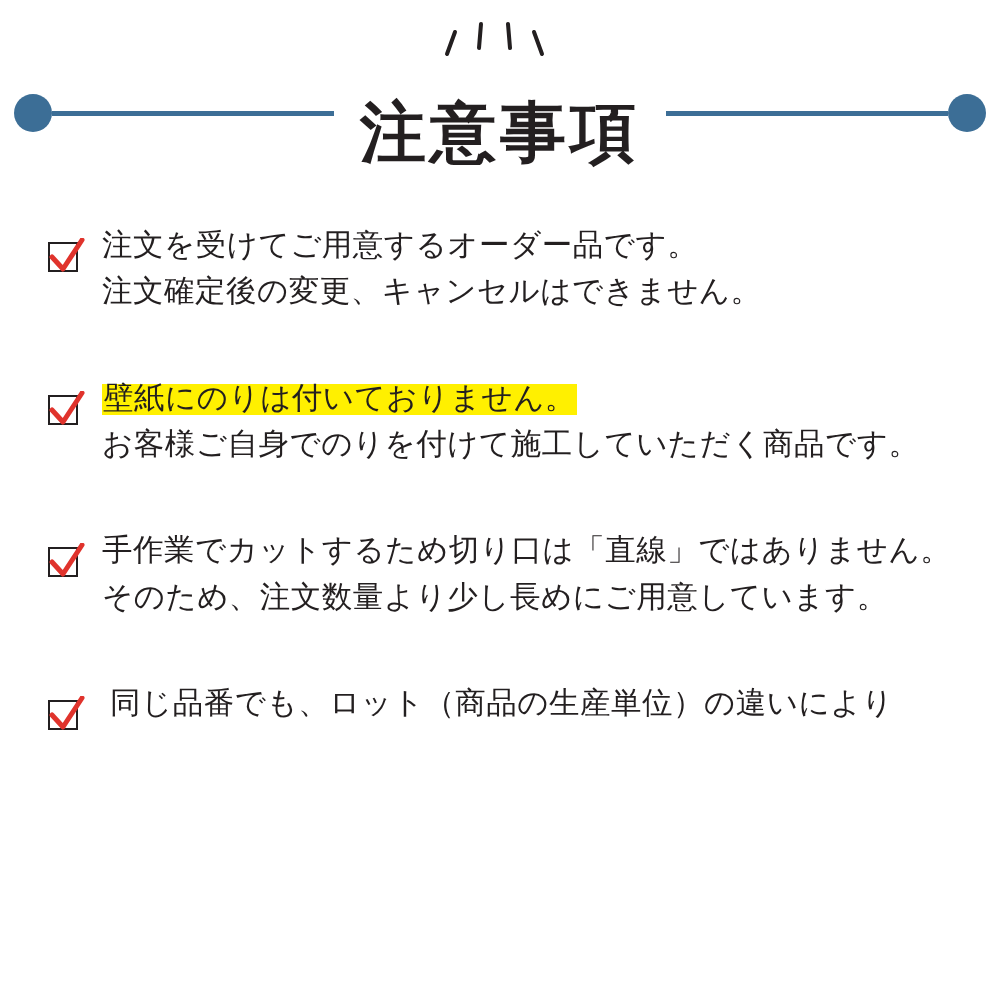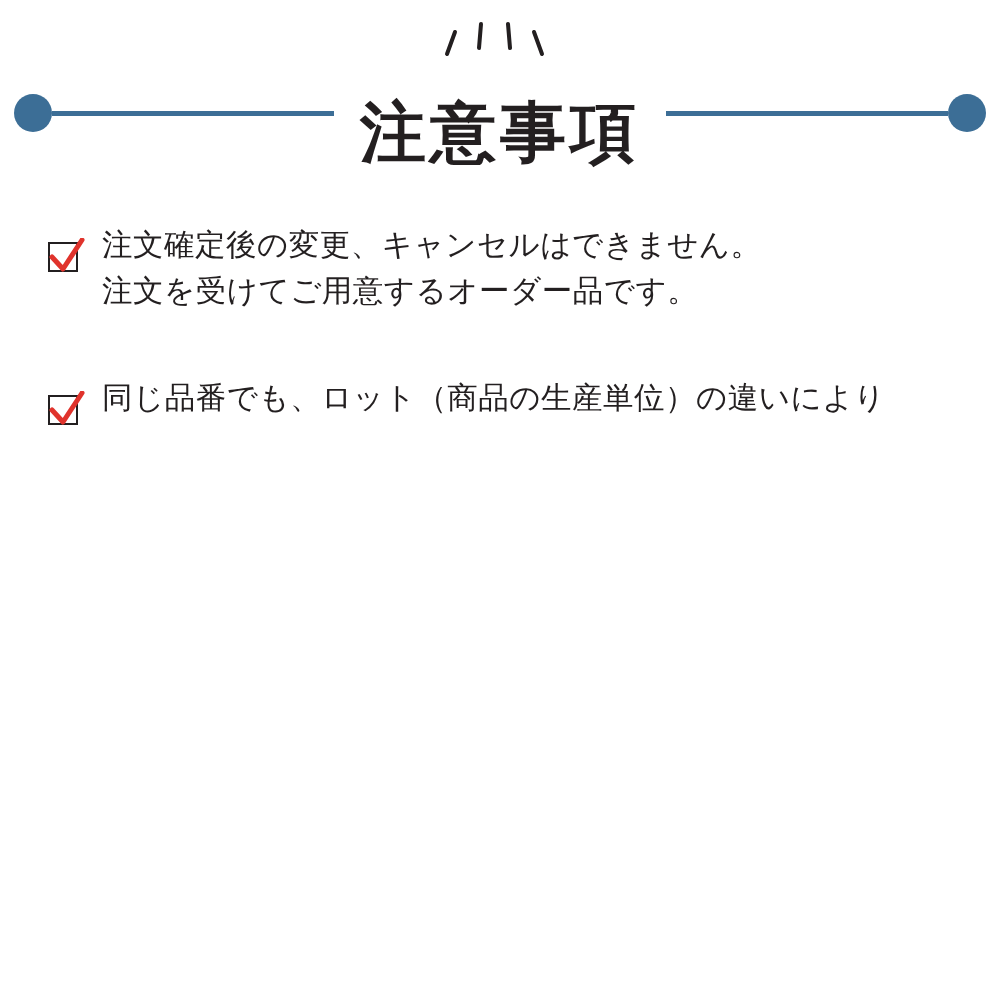--- a/index.html
+++ b/index.html
@@ -76,21 +76,21 @@
     left: 0;
     top: 222px;
     width: 1000px;
   }
   .note {
     display: flex;
     align-items: flex-start;
     padding: 0 40px 0 46px;
     margin-bottom: 60px;
   }
-  .note:last-child { margin-bottom: 0; }
+  .note:last-child { margin-bottom: 0; gap: 8px; }
 
   .check {
     flex: 0 0 auto;
     position: relative;
     width: 40px;
     height: 40px;
     margin-top: 16px;
     margin-right: 16px;
   }
   .check .box {
@@ -154,26 +154,50 @@
   <div class="notes">
 
     <div class="note">
       <span class="check">
         <span class="box"></span>
         <svg viewBox="0 0 40 40">
             <polyline points="6,19 17,31 36,2" fill="none" stroke="#e0332c" stroke-width="5" stroke-linecap="round" stroke-linejoin="round"></polyline>
           </svg>
       </span>
       <div class="lines">
+        <div class="ln">注文を受けてご用意するオーダー品です。</div>
         <div class="ln">注文確定後の変更、キャンセルはできません。</div>
-        <div class="ln">注文を受けてご用意するオーダー品です。</div>
-      </div>
-    </div>
-
-
+      </div>
+    </div>
+
+    <div class="note">
+      <span class="check">
+        <span class="box"></span>
+        <svg viewBox="0 0 40 40">
+            <polyline points="6,19 17,31 36,2" fill="none" stroke="#e0332c" stroke-width="5" stroke-linecap="round" stroke-linejoin="round"></polyline>
+          </svg>
+      </span>
+      <div class="lines">
+        <div class="ln"><span class="hl">壁紙にのりは付いておりません。</span></div>
+        <div class="ln">お客様ご自身でのりを付けて施工していただく商品です。</div>
+      </div>
+    </div>
+
+    <div class="note">
+      <span class="check">
+        <span class="box"></span>
+        <svg viewBox="0 0 40 40">
+            <polyline points="6,19 17,31 36,2" fill="none" stroke="#e0332c" stroke-width="5" stroke-linecap="round" stroke-linejoin="round"></polyline>
+          </svg>
+      </span>
+      <div class="lines">
+        <div class="ln">手作業でカットするため切り口は「直線」ではありません。</div>
+        <div class="ln">そのため、注文数量より少し長めにご用意しています。</div>
+      </div>
+    </div>
 
     <div class="note">
       <span class="check">
         <span class="box"></span>
         <svg viewBox="0 0 40 40">
             <polyline points="6,19 17,31 36,2" fill="none" stroke="#e0332c" stroke-width="5" stroke-linecap="round" stroke-linejoin="round"></polyline>
           </svg>
       </span>
       <div class="lines">
         <div class="ln">同じ品番でも、ロット（商品の生産単位）の違いにより</div>

